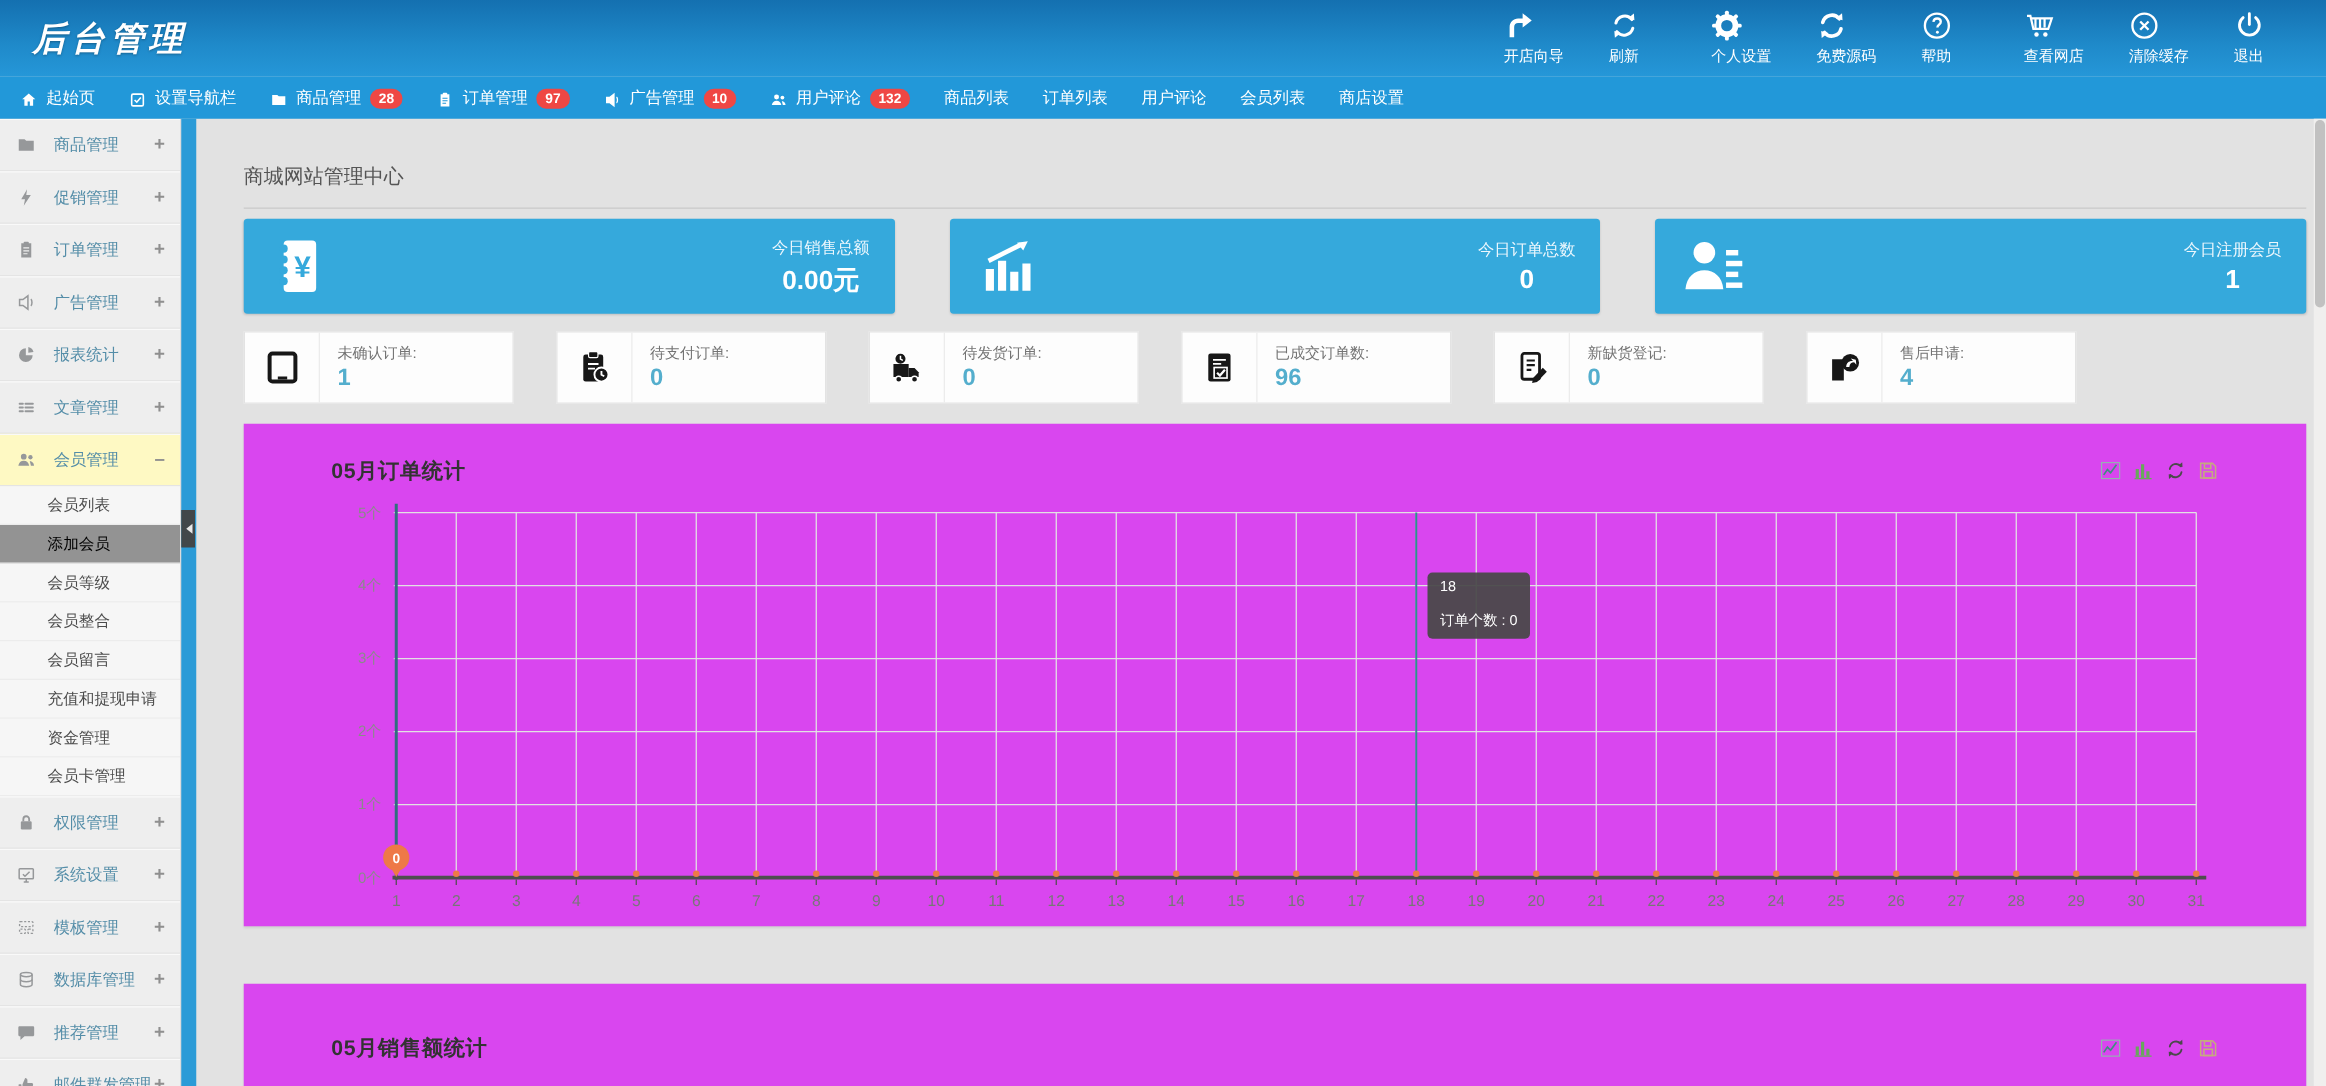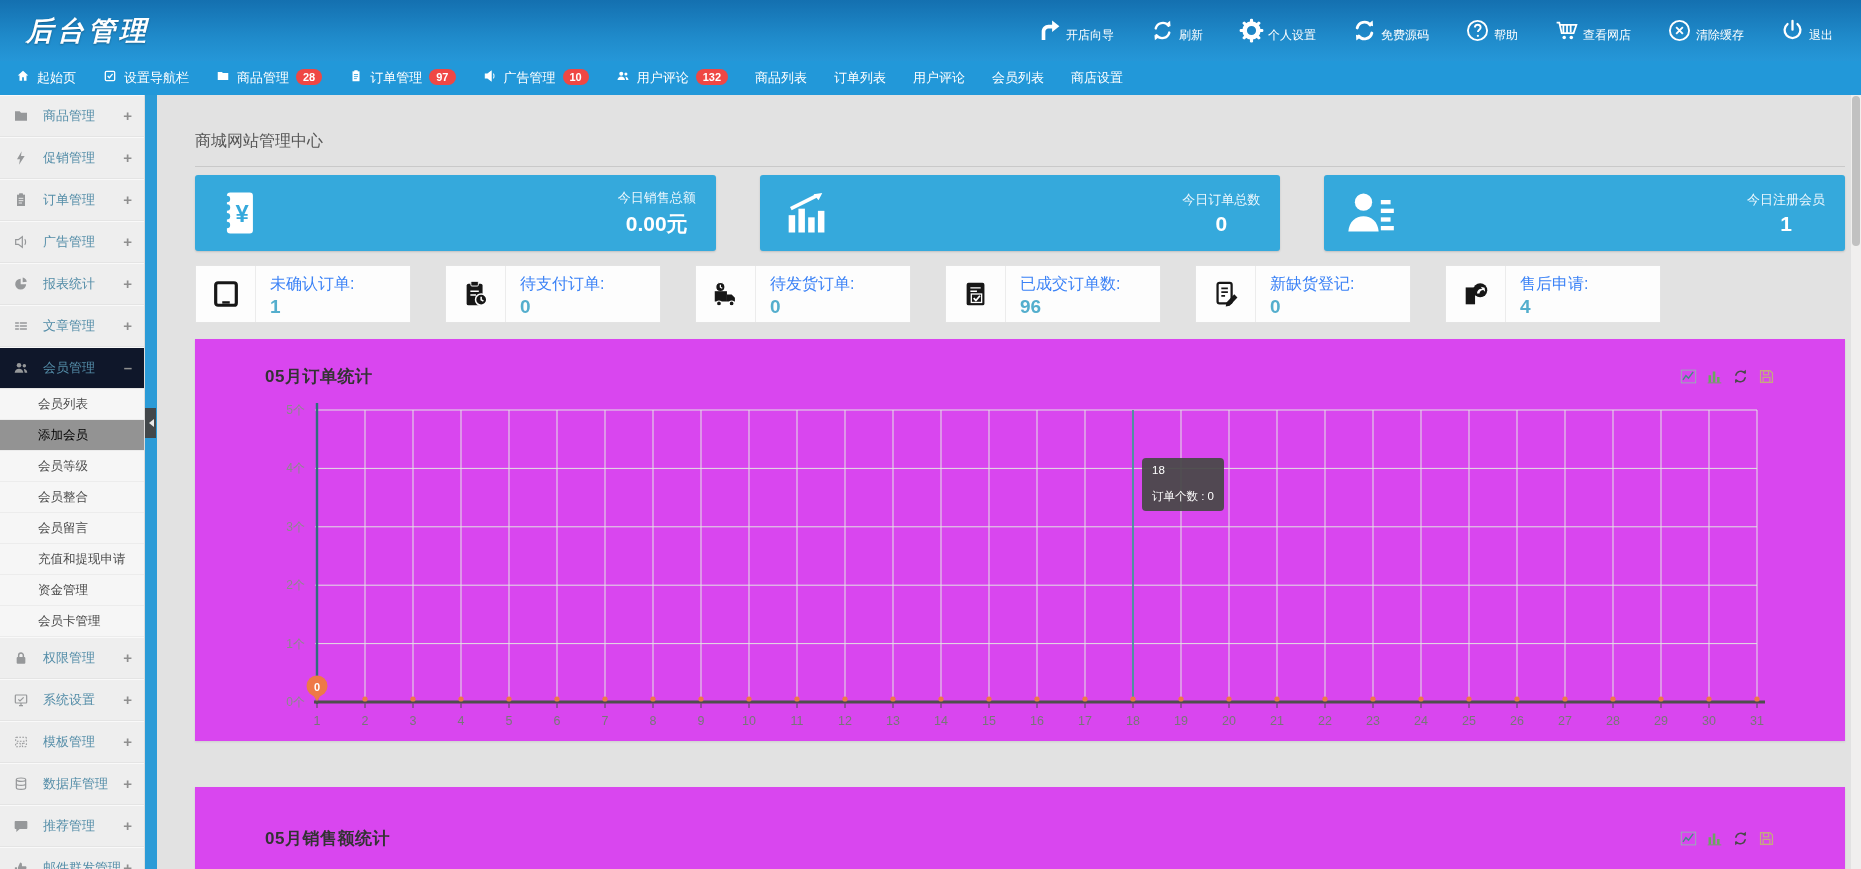--- a/index.html
+++ b/index.html
@@ -7,38 +7,38 @@
   body{position:relative;overflow:hidden;background:#e2e2e2;font-family:"Liberation Sans",sans-serif}
   svg{display:block}
 
   
   .header{position:absolute;left:0;top:0;width:1861px;height:61px;
     background:linear-gradient(180deg,#1470b0 0%,#1f8aca 60%,#2597d8 100%);
     display:flex;align-items:center;justify-content:space-between;padding:0 20px;z-index:5}
   .brand{font-family:"DejaVu Serif",serif;font-style:italic;font-weight:bold;color:#fff;
     font-size:27px;letter-spacing:4px;text-shadow:0 1px 2px rgba(0,0,0,.3);margin-left:6px}
   .h-actions{display:flex;gap:36px;margin-right:8px}
-  .h-action{display:flex;align-items:flex-end;gap:4px;color:#fff;cursor:pointer;min-width:46px}
+  .h-action{display:flex;flex-direction:column;align-items:flex-start;gap:4px;color:#fff;cursor:pointer;min-width:46px}
   .h-ic{height:26px;display:flex;align-items:center;color:#fff}
   .h-ic svg{width:25px;height:25px}
   .h-lbl{font-size:12px;white-space:nowrap}
 
   
   .navbar{position:absolute;left:0;top:61px;width:1861px;height:34px;background:#2298d9;
     display:flex;align-items:center;padding:0 16px;gap:27px;z-index:5}
-  .nav-item{display:flex;align-items:flex-start;gap:7px;color:#fff;font-size:13px;cursor:pointer;white-space:nowrap}
+  .nav-item{display:flex;align-items:flex-end;gap:7px;color:#fff;font-size:13px;cursor:pointer;white-space:nowrap}
   .nav-ic{color:#fff}
   .nav-ic svg{width:14px;height:14px}
   .badge{background:#ef4744;color:#fff;font-size:11px;font-weight:bold;border-radius:9px;padding:2px 7px;line-height:1.1}
 
   
   .sidebar{position:absolute;left:0;top:95px;width:145px;height:774px;background:#efefef;border-right:1px solid #dcdcdc}
   .sb-item{height:42px;display:flex;align-items:center;padding:0 12px 0 11px;border-bottom:1px solid #e4e4e4;
     box-shadow:inset 0 1px 0 #f9f9f9;cursor:pointer;background:#eeeeee}
-  .sb-item.expanded{background:#0f172a}
+  .sb-item.expanded{background:#fef9c3}
   .sb-ic{width:20px;display:flex;justify-content:center;color:#96989a}
   .sb-ic svg{width:16px;height:16px}
   .sb-lbl{flex:1;margin-left:12px;font-size:13px;color:#548da8}
   .sb-marker{color:#8f8f8f;font-size:15px;font-weight:bold}
   .sb-subitem{height:31px;display:flex;align-items:center;padding-left:38px;font-size:12.5px;color:#4c4c4c;
     cursor:pointer;background:#f6f6f6;border-bottom:1px solid #ececec}
   .sb-subitem.active{background:#939393;color:#000000}
 
   .blue-strip{position:absolute;left:145px;top:95px;width:12px;height:774px;background:#2b9bd7}
   .collapse-tab{position:absolute;left:145px;top:408px;width:11px;height:30px;background:#42474a;
@@ -56,21 +56,21 @@
   .card-ic svg{width:52px;height:52px}
   .card-right{margin-left:auto;text-align:center;color:#fff}
   .card-label{font-size:13px;color:#ecf7fd}
   .card-value{font-size:21px;font-weight:bold;margin-top:3px}
 
   .stats-row{display:flex;gap:34px;margin-top:14px}
   .stat{width:216px;height:58px;background:#fdfdfd;border:1px solid #e3e3e3;display:flex;align-items:stretch;cursor:pointer}
   .stat-ic{width:60px;display:flex;align-items:center;justify-content:center;border-right:1px solid #ececec}
   .stat-ic svg{width:30px;height:30px}
   .stat-txt{padding:8px 0 0 14px}
-  .stat-label{font-size:16px;color:#3b82f6;white-space:nowrap}
+  .stat-label{font-size:12px;color:#737373;white-space:nowrap}
   .stat-value{font-size:19px;font-weight:bold;color:#54aecd;margin-top:1px}
 
   .panel{background:#d946ef;padding:0 70px;box-shadow:0 1px 2px rgba(0,0,0,.09)}
   .panel-1{margin-top:16px;height:402px;padding-top:26px}
   .panel-2{margin-top:46px;height:200px;padding-top:40px}
   .panel-head{display:flex;align-items:center}
   .panel-title{font-size:17px;font-weight:bold;color:#333;letter-spacing:.5px}
   .panel-tools{margin-left:auto;display:flex;gap:9px}
   .panel-tools .tool{cursor:pointer}
   .panel-tools svg{width:17px;height:17px}

